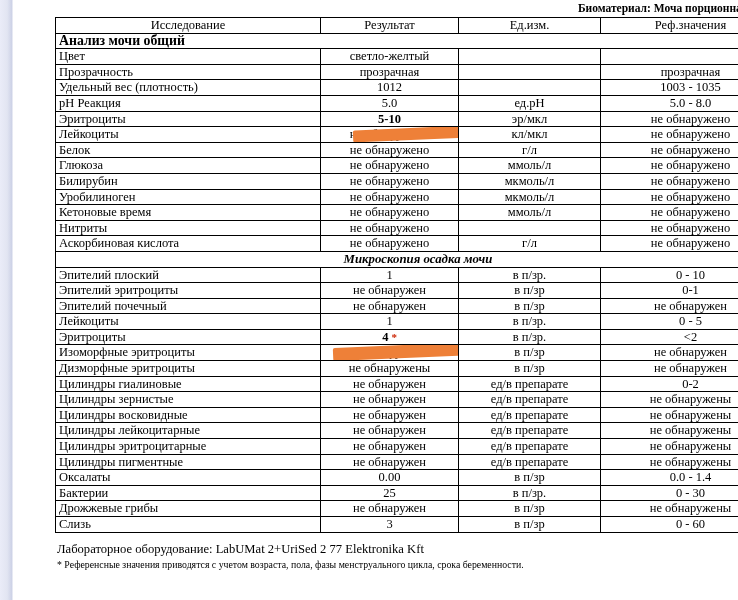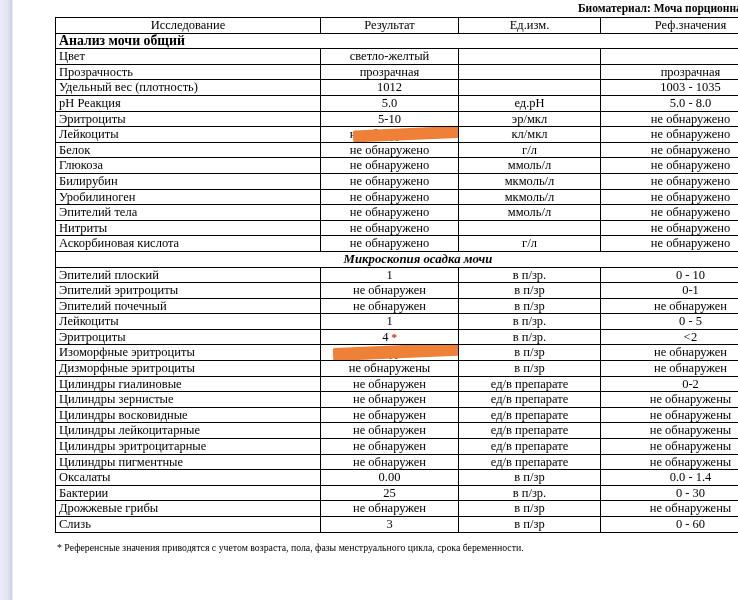--- a/index.html
+++ b/index.html
@@ -24,21 +24,21 @@
     height:14.6px; padding:0 3px; white-space:nowrap; overflow:hidden;
     line-height:14.6px;
   }
   table.results th { }
   td.c-name { text-align:left; }
   td.c-center { text-align:center; }
   td.c-result { position:relative; overflow:visible;margin-top:12px; }
   tr.sec td { overflow:visible; }
   tr.sec .sec-left  { font-weight:bold; font-size:13.8px; text-align:left; }
   tr.sec .sec-center{ font-weight:bold; font-style:italic; text-align:center; font-size:12.8px; }
-  .result-bold { font-weight:normal; }
+  .result-bold { font-weight:bold; }
   .flag { color:#cc2200; font-weight:bold; margin-left:3px; font-size:11px; }
   .marker {
     position:absolute; background:#ee8038; border-radius:2px;
     transform:rotate(-2.5deg); z-index:3;
   }
   .marker-a { left:32px; right:-8px;  top:1px;  height:12px; }
   .marker-b { left:12px; right:-16px; top:0px;  height:13px; }
   .footer { position:absolute; left:57px; top:540px; width:666px; font-size:12.6px; line-height:15.2px; }
   .footer .spacer { display:inline-block; width:55px; }
   .footer .equip { margin-top:2px; }
@@ -126,21 +126,21 @@
           <td class="c-center">мкмоль/л</td>
           <td class="c-center">не обнаружено</td>
         </tr>
         <tr>
           <td class="c-name">Уробилиноген</td>
           <td class="c-center c-result"><span>не обнаружено</span></td>
           <td class="c-center">мкмоль/л</td>
           <td class="c-center">не обнаружено</td>
         </tr>
         <tr>
-          <td class="c-name">Эпителий тела</td>
+          <td class="c-name">Кетоновые время</td>
           <td class="c-center c-result"><span>не обнаружено</span></td>
           <td class="c-center">ммоль/л</td>
           <td class="c-center">не обнаружено</td>
         </tr>
         <tr>
           <td class="c-name">Нитриты</td>
           <td class="c-center c-result"><span>не обнаружено</span></td>
           <td class="c-center"></td>
           <td class="c-center">не обнаружено</td>
         </tr>
@@ -252,18 +252,19 @@
         <tr>
           <td class="c-name">Слизь</td>
           <td class="c-center c-result"><span>3</span></td>
           <td class="c-center">в п/зр</td>
           <td class="c-center">0 - 60</td>
         </tr>
       </tbody>
   </table>
 
   <div class="footer">
+    <div class="equip">Лабораторное оборудование: LabUMat 2+UriSed 2 77 Elektronika Kft</div>
     <div class="footnotes">
       <div>* Референсные значения приводятся с учетом возраста, пола, фазы менструального цикла, срока беременности.</div>
 
     </div>
   </div>
 </div>
 
 </body></html>

